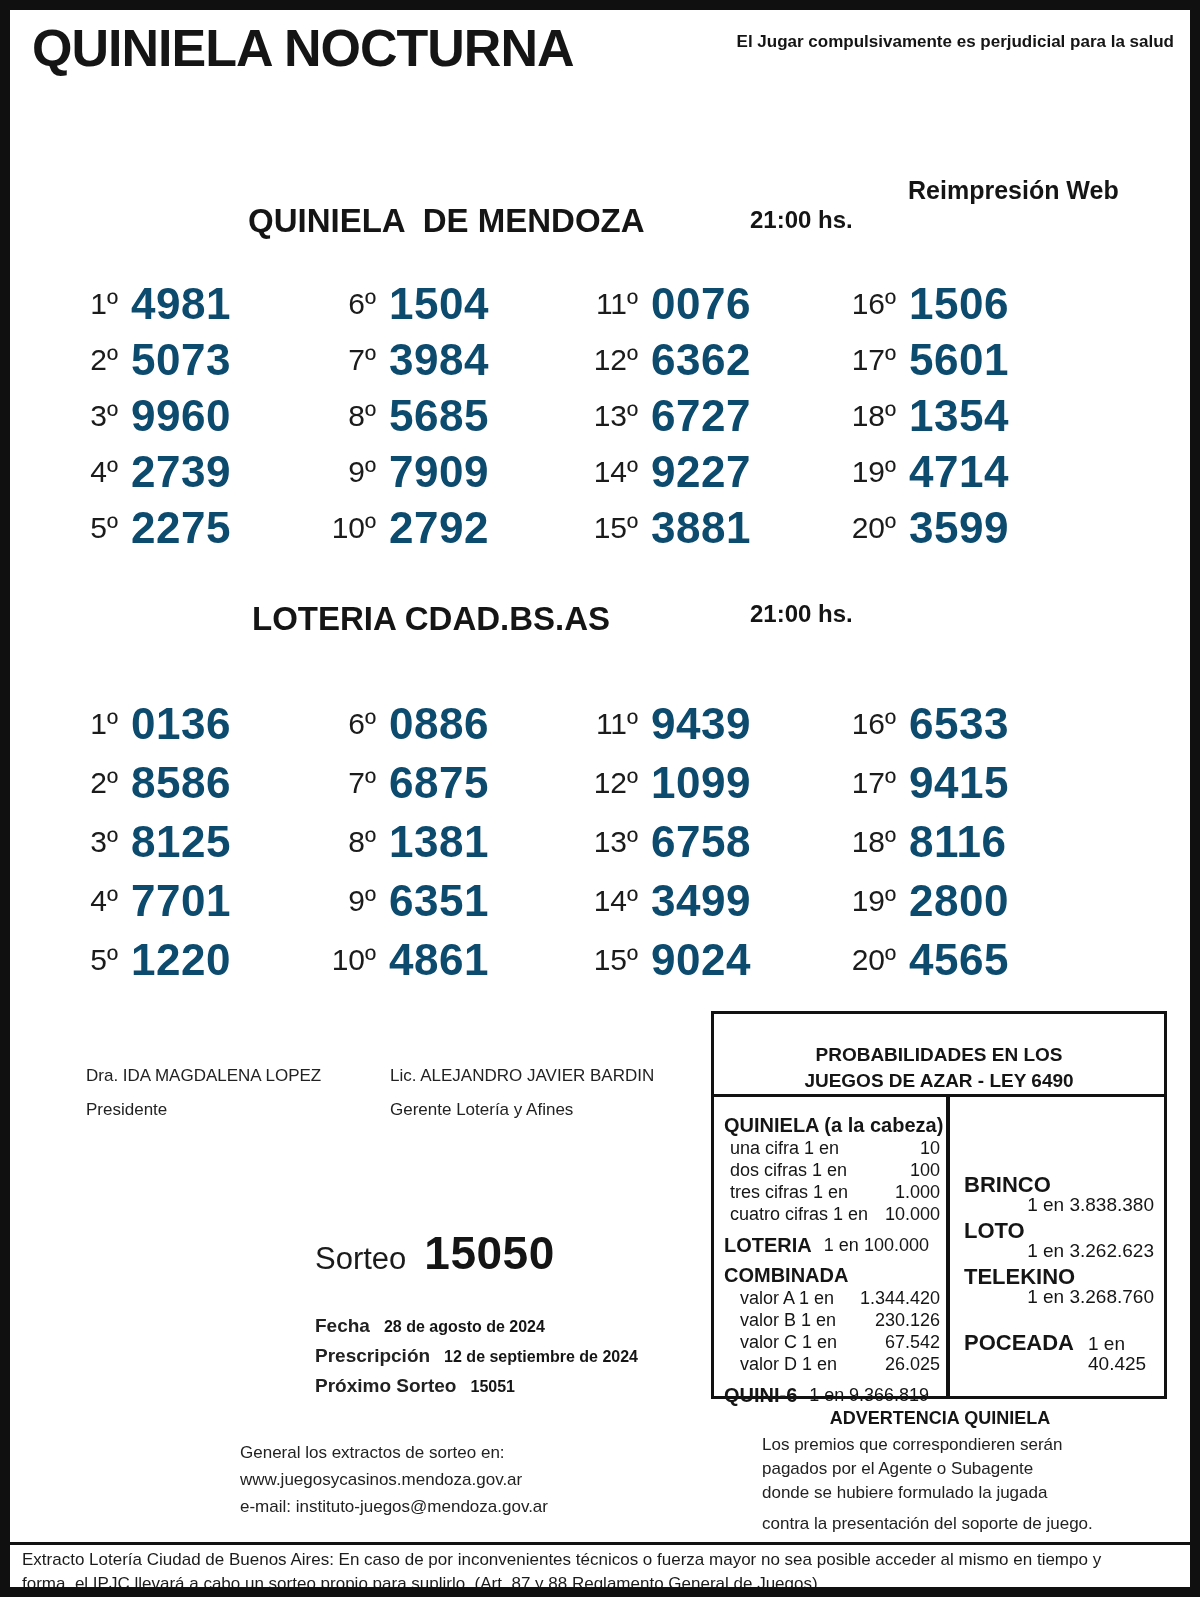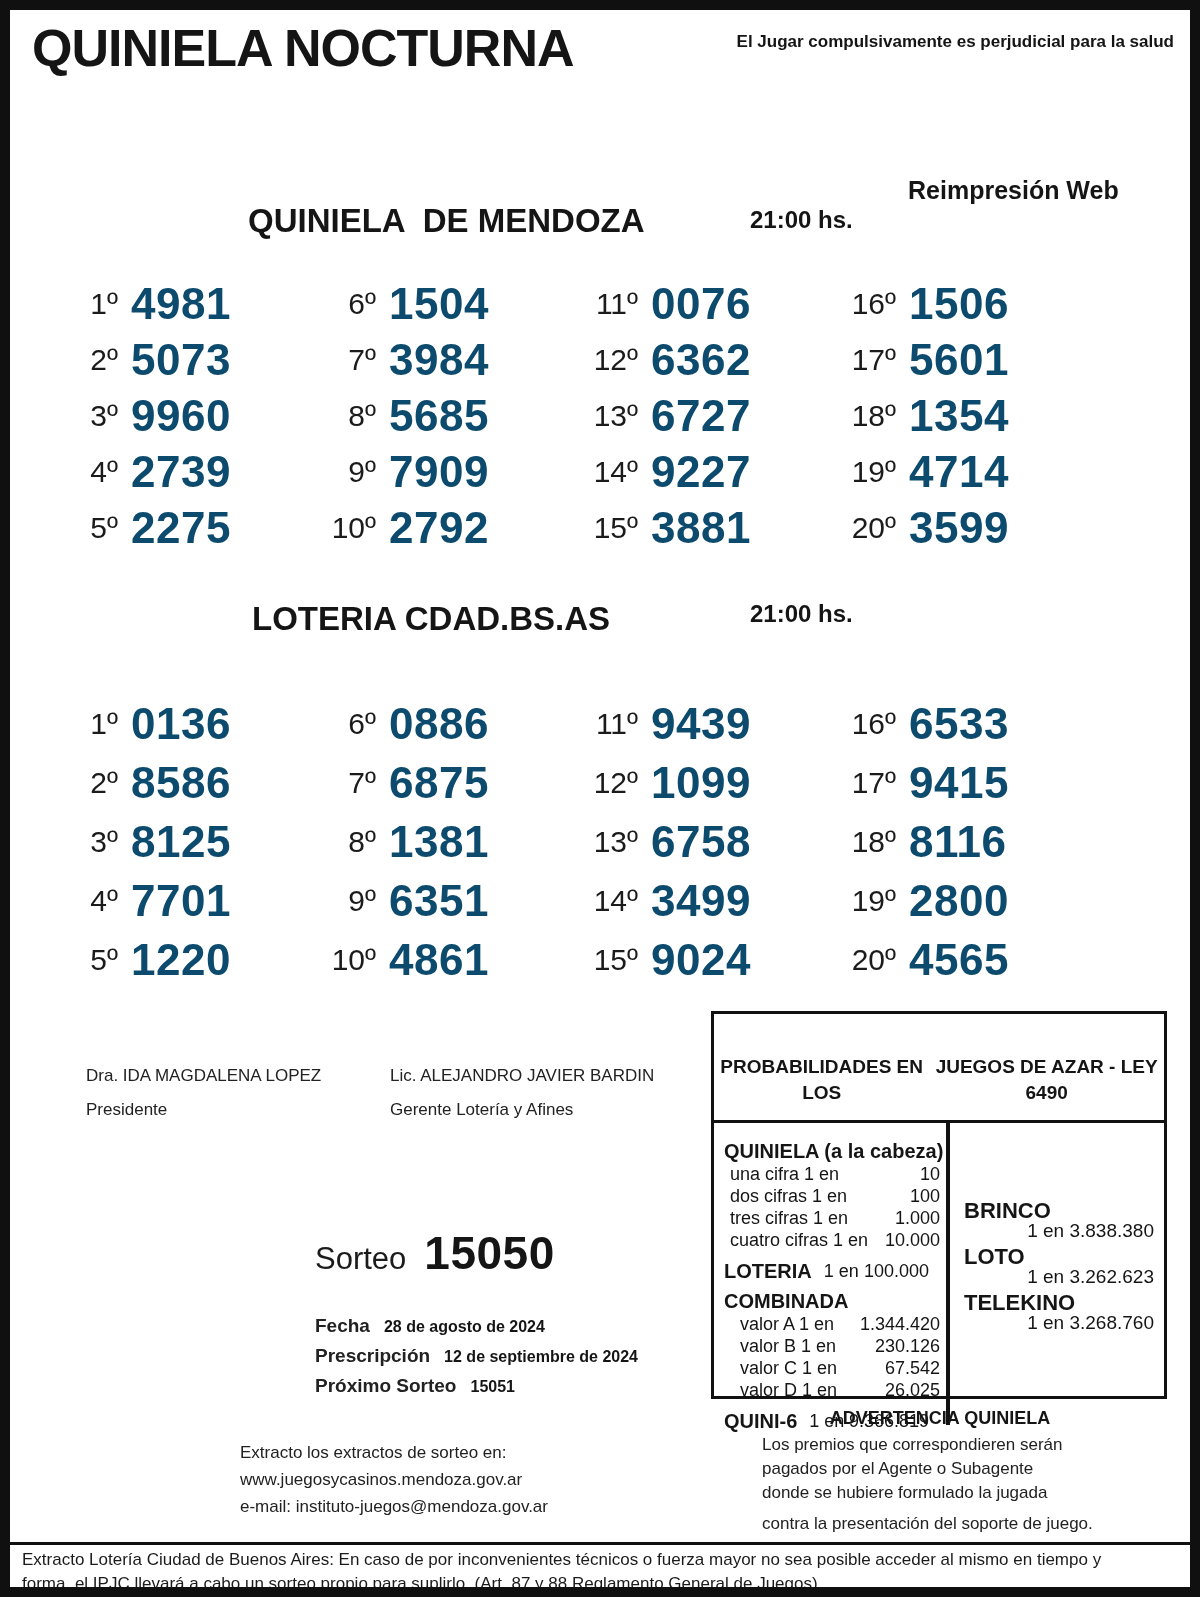--- a/index.html
+++ b/index.html
@@ -43,21 +43,21 @@
   
   #sorteo-line{left:305px;top:1216px;display:flex;align-items:baseline;}
   .sorteo-label{font-size:31px;font-weight:400;color:#1b1b1b;}
   .sorteo-number{font-size:46px;font-weight:700;margin-left:18px;letter-spacing:0.5px;}
   .meta-line{left:305px;display:flex;align-items:baseline;white-space:nowrap;}
   .meta-label{font-size:19px;font-weight:600;color:#222;margin-top:28px;}
   .meta-value{font-size:16px;font-weight:700;margin-left:14px;color:#151515;}
 
   
   #prob-box{left:701px;top:1001px;width:456px;height:388px;border:3px solid #111;box-sizing:border-box;}
-  #prob-header{height:80px;border-bottom:3px solid #111;display:flex;flex-direction:row;justify-content:center;align-items:center;text-align:center;margin-top:26px;}
+  #prob-header{height:80px;border-bottom:3px solid #111;display:flex;flex-direction:column;justify-content:flex-end;align-items:center;text-align:center;}
   #prob-header div{font-size:19px;font-weight:700;line-height:26px;}
   #prob-body{display:flex;height:302px;}
   #prob-left{width:236px;border-right:4px solid #111;box-sizing:border-box;padding-top:10px;}
   .pl-header{font-size:20px;font-weight:700;padding-left:10px;margin-top:6px;line-height:24px;white-space:nowrap;}
   .pl-row{display:flex;font-size:18px;line-height:22px;padding-left:16px;padding-right:6px;white-space:nowrap;}
   .pl-row .pl-val{margin-left:auto;}
   .pl-row.indent{padding-left:26px;}
   .pl-row2{display:flex;align-items:center;font-size:18px;line-height:24px;padding-left:10px;padding-right:17px;margin-top:8px;white-space:nowrap;}
   .pl-row2 .pl-bold{font-weight:700;font-size:20px;}
   .pl-row2 .pl-rest{margin-left:12px;}
@@ -364,36 +364,40 @@
             <div class="game-odds">1 en 3.838.380</div>
           </div>
           <div class="game-block">
             <div class="game-name">LOTO</div>
             <div class="game-odds">1 en 3.262.623</div>
           </div>
           <div class="game-block">
             <div class="game-name">TELEKINO</div>
             <div class="game-odds">1 en 3.268.760</div>
           </div>
+          <div class="game-block inline">
+            <div class="game-name">POCEADA</div>
+            <div class="game-odds">1 en 40.425</div>
+          </div>
         </div>
     </div>
   </div>
 
   <div class="abs" id="advertencia">
     <div class="adv-title">ADVERTENCIA QUINIELA</div>
     <div id="adv-lines">
         <div class="adv-line">Los premios que correspondieren serán</div>
         <div class="adv-line">pagados por el Agente o Subagente</div>
         <div class="adv-line">donde se hubiere formulado la jugada</div>
         <div class="adv-line gap">contra la presentación del soporte de juego.</div>
       </div>
   </div>
 
   <div class="abs" id="instituto">
-    <div class="inst-line">Extracto los extractos de sorteo en:</div>
+    <div class="inst-line">General los extractos de sorteo en:</div>
     <div class="inst-line">www.juegosycasinos.mendoza.gov.ar</div>
     <div class="inst-line">e-mail:  instituto-juegos@mendoza.gov.ar</div>
   </div>
 
   <div class="abs" id="footer-rule"></div>
   <div class="abs footer-line" style="top:1540px;">Extracto Lotería Ciudad de Buenos Aires: En caso de por inconvenientes técnicos o fuerza mayor no sea posible acceder al mismo en tiempo y</div>
   <div class="abs footer-line" style="top:1564px;">forma, el IPJC llevará a cabo un sorteo propio para suplirlo. (Art. 87 y 88 Reglamento General de Juegos)</div>
 
 </div>
 

